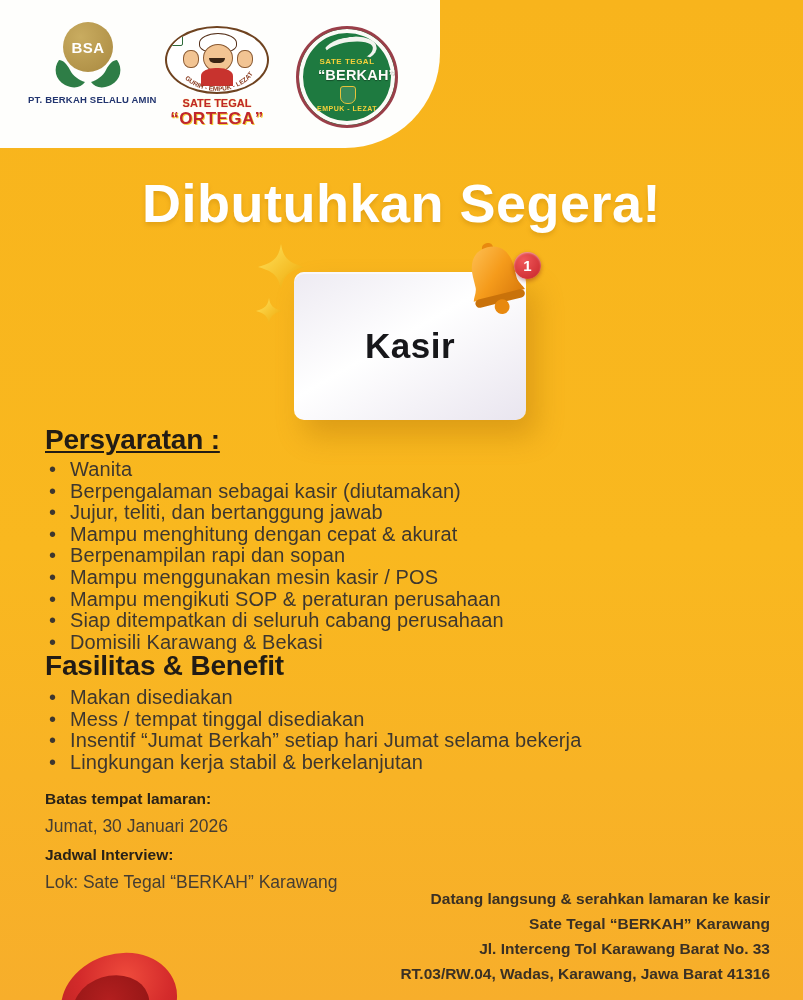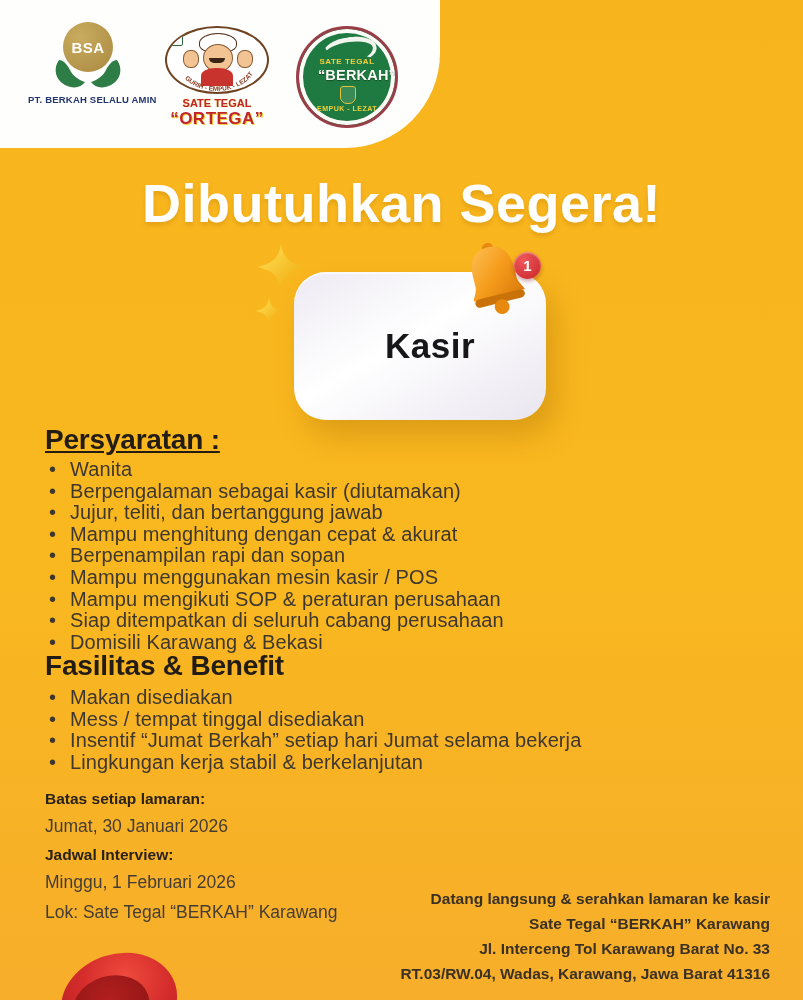--- a/index.html
+++ b/index.html
@@ -55,24 +55,24 @@
   .berkah-bottom{position:absolute; left:0; top:76px; width:100%; font-size:7px; font-weight:bold; color:#F4D03A; letter-spacing:.5px;}
   
   .title{
     position:absolute; left:0; top:172px; width:100%; text-align:center;
     font-size:54px; font-weight:800; color:#FFFFFF; letter-spacing:.5px;
     text-shadow:0 3px 4px rgba(176,116,6,.30);
   }
   
   .card{
     position:absolute; left:294px; top:272px; width:232px; height:148px;
-    border-radius:32px;
+    border-radius:10px;
     background:linear-gradient(150deg,#EDEAF2 0%,#FFFFFF 45%,#E9E5EF 100%);
     box-shadow:10px 16px 28px rgba(163,103,7,.32), 0 2px 0 rgba(255,255,255,.6) inset;
-    display:flex; align-items:center; justify-content:center;padding-left:20px;
+    display:flex; align-items:center; justify-content:center;
   }
   .card-title{font-size:35px; font-weight:800; color:#17171a; letter-spacing:.5px;}
   .bell-wrap{position:absolute; left:460px; top:240px; width:70px; height:76px; transform:rotate(-14deg);}
   .badge{
     position:absolute; left:514px; top:252px; width:27px; height:27px; border-radius:50%;
     background:radial-gradient(circle at 35% 30%,#F0575A,#C62328);
     color:#fff; font-size:15px; font-weight:bold;
     display:flex; align-items:center; justify-content:center;
     box-shadow:0 2px 4px rgba(120,20,20,.4), inset 0 1px 2px rgba(255,255,255,.5);
   }
@@ -213,24 +213,23 @@
 
   <div class="section-heading heading-benefits">Fasilitas &amp; Benefit</div>
   <ul class="bullets list-benefits">
       <li>Makan disediakan</li>
       <li>Mess / tempat tinggal disediakan</li>
       <li>Insentif “Jumat Berkah” setiap hari Jumat selama bekerja</li>
       <li>Lingkungan kerja stabil &amp; berkelanjutan</li>
     </ul>
 
   <div class="schedule">
-    <div class="sched-label">Batas setiap lamaran:</div>
+    <div class="sched-label">Batas tempat lamaran:</div>
     <div class="sched-value">Jumat, 30 Januari 2026</div>
     <div class="sched-label">Jadwal Interview:</div>
-    <div class="sched-value">Minggu, 1 Februari 2026</div>
     <div class="sched-value">Lok: Sate Tegal “BERKAH” Karawang</div>
   </div>
 
   <div class="contact">
     <div>Datang langsung &amp; serahkan lamaran ke kasir</div>
     <div>Sate Tegal “BERKAH” Karawang</div>
     <div>Jl. Interceng Tol Karawang Barat No. 33</div>
     <div>RT.03/RW.04, Wadas, Karawang, Jawa Barat 41316</div>
   </div>
 

